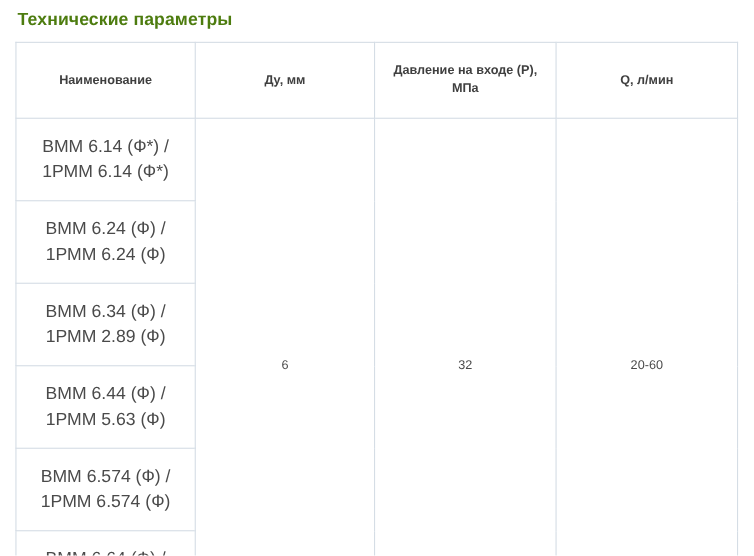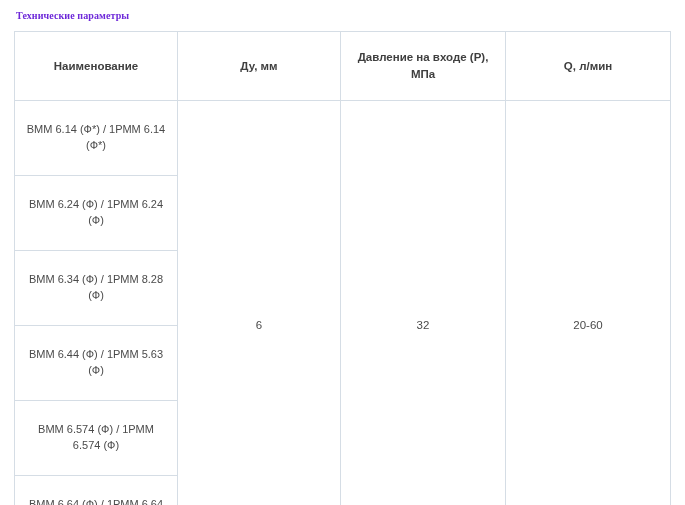--- a/index.html
+++ b/index.html
@@ -13,26 +13,25 @@
     font-family: "Liberation Sans", sans-serif;
     color: #333333;
     overflow: hidden;
   }
   .page {
     padding: 8px 14px 0 14px;
     box-sizing: border-box;
     width: 685px;
   }
   .page-title {
-    font-size: 10px;
+    font-size: 16px;
     font-weight: bold;
-    color: #6d28d9;
+    color: #4d7c0f;
     margin: 2px 0 10px 2px;
     letter-spacing: 0.1px;
-    font-family: Liberation Serif, serif;
   }
   table.spec {
     border-collapse: collapse;
     width: 656px;
     table-layout: fixed;
     font-size: 11.5px;
   }
   table.spec th,
   table.spec td {
     border: 1px solid #d5dde5;
@@ -44,21 +43,21 @@
     line-height: 1.45;
   }
   table.spec th {
     height: 56px;
     font-size: 11.5px;
     color: #3f3f3f;
     font-weight: bold;
   }
   table.spec td.name-cell {
     height: 62px;
-    font-size: 11px;
+    font-size: 16px;
     color: #4a4a4a;
   }
   table.spec td.merged {
     font-size: 11.5px;
     color: #4a4a4a;
   }
   col.c-name { width: 163px; }
   col.c-dy   { width: 163px; }
   col.c-p    { width: 165px; }
   col.c-q    { width: 165px; }
@@ -89,21 +88,21 @@
       <tr>
         <td class="name-cell">ВММ 6.14 (Ф*) / 1РММ 6.14 (Ф*)</td>
         <td class="merged" rowspan="6">6</td>
         <td class="merged" rowspan="6">32</td>
         <td class="merged" rowspan="6">20-60</td>
       </tr>
       <tr>
         <td class="name-cell">ВММ 6.24 (Ф) / 1РММ 6.24 (Ф)</td>
       </tr>
       <tr>
-        <td class="name-cell">ВММ 6.34 (Ф) / 1РММ 8.28 (Ф)</td>
+        <td class="name-cell">ВММ 6.34 (Ф) / 1РММ 2.89 (Ф)</td>
       </tr>
       <tr>
         <td class="name-cell">ВММ 6.44 (Ф) / 1РММ 5.63 (Ф)</td>
       </tr>
       <tr>
         <td class="name-cell">ВММ 6.574 (Ф) / 1РММ 6.574 (Ф)</td>
       </tr>
       <tr>
         <td class="name-cell">ВММ 6.64 (Ф) / 1РММ 6.64 (Ф)</td>
       </tr>

